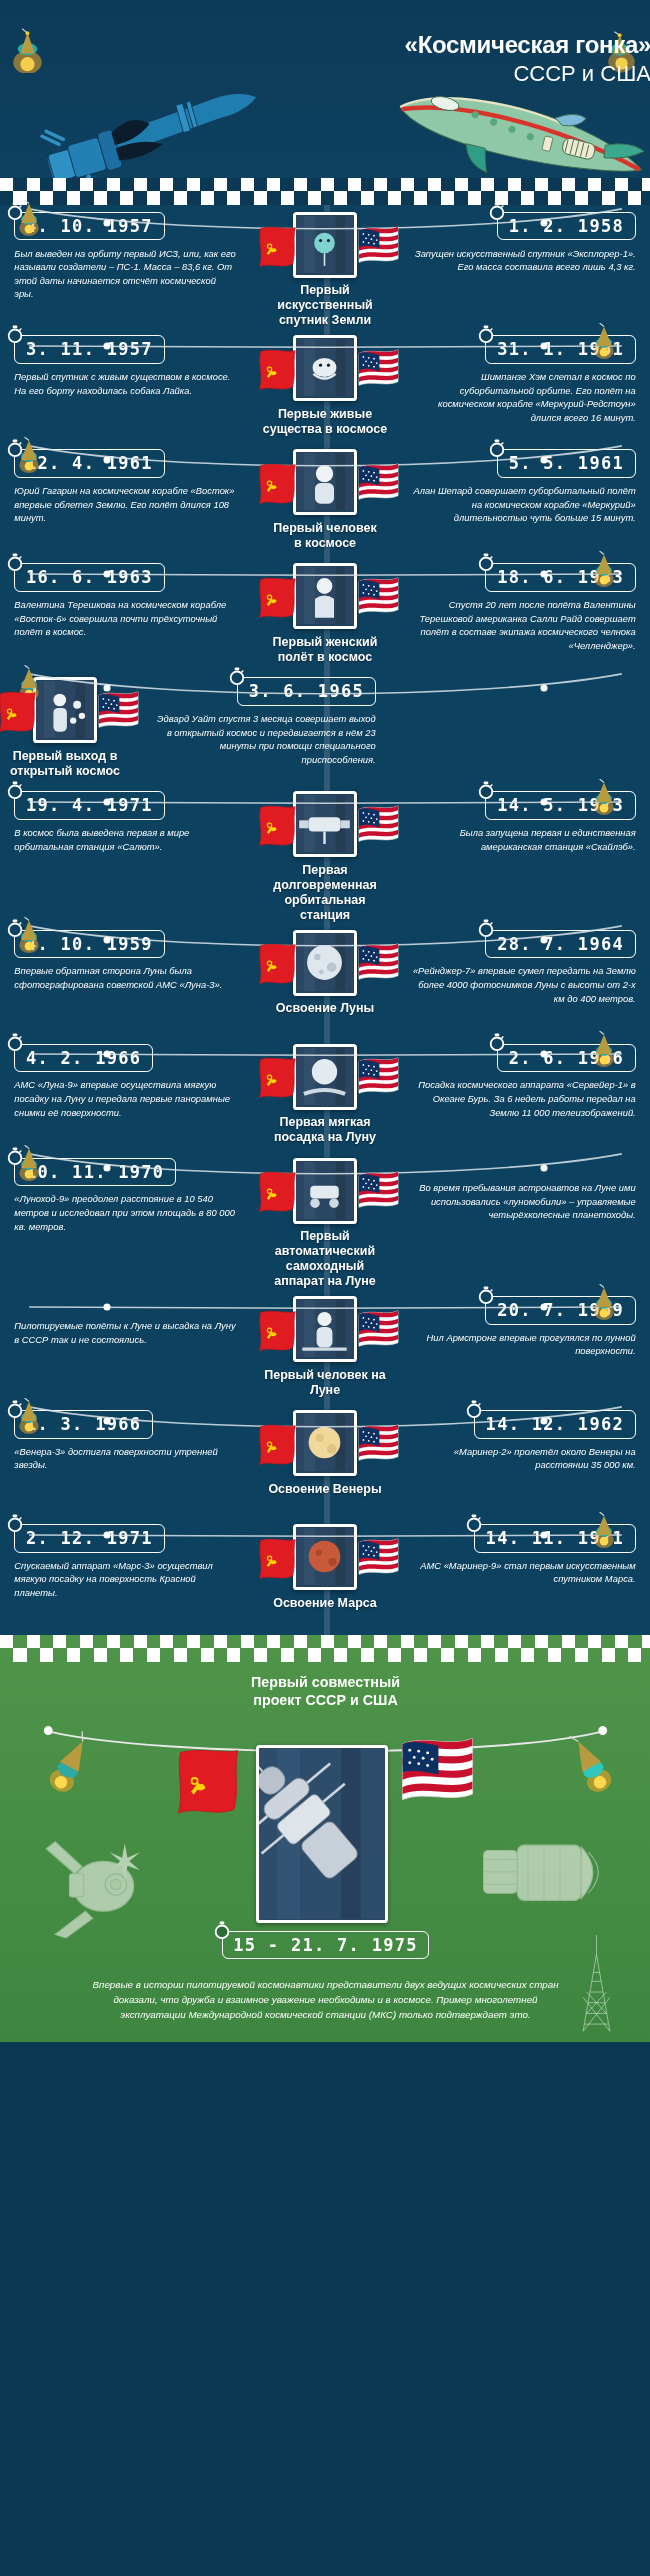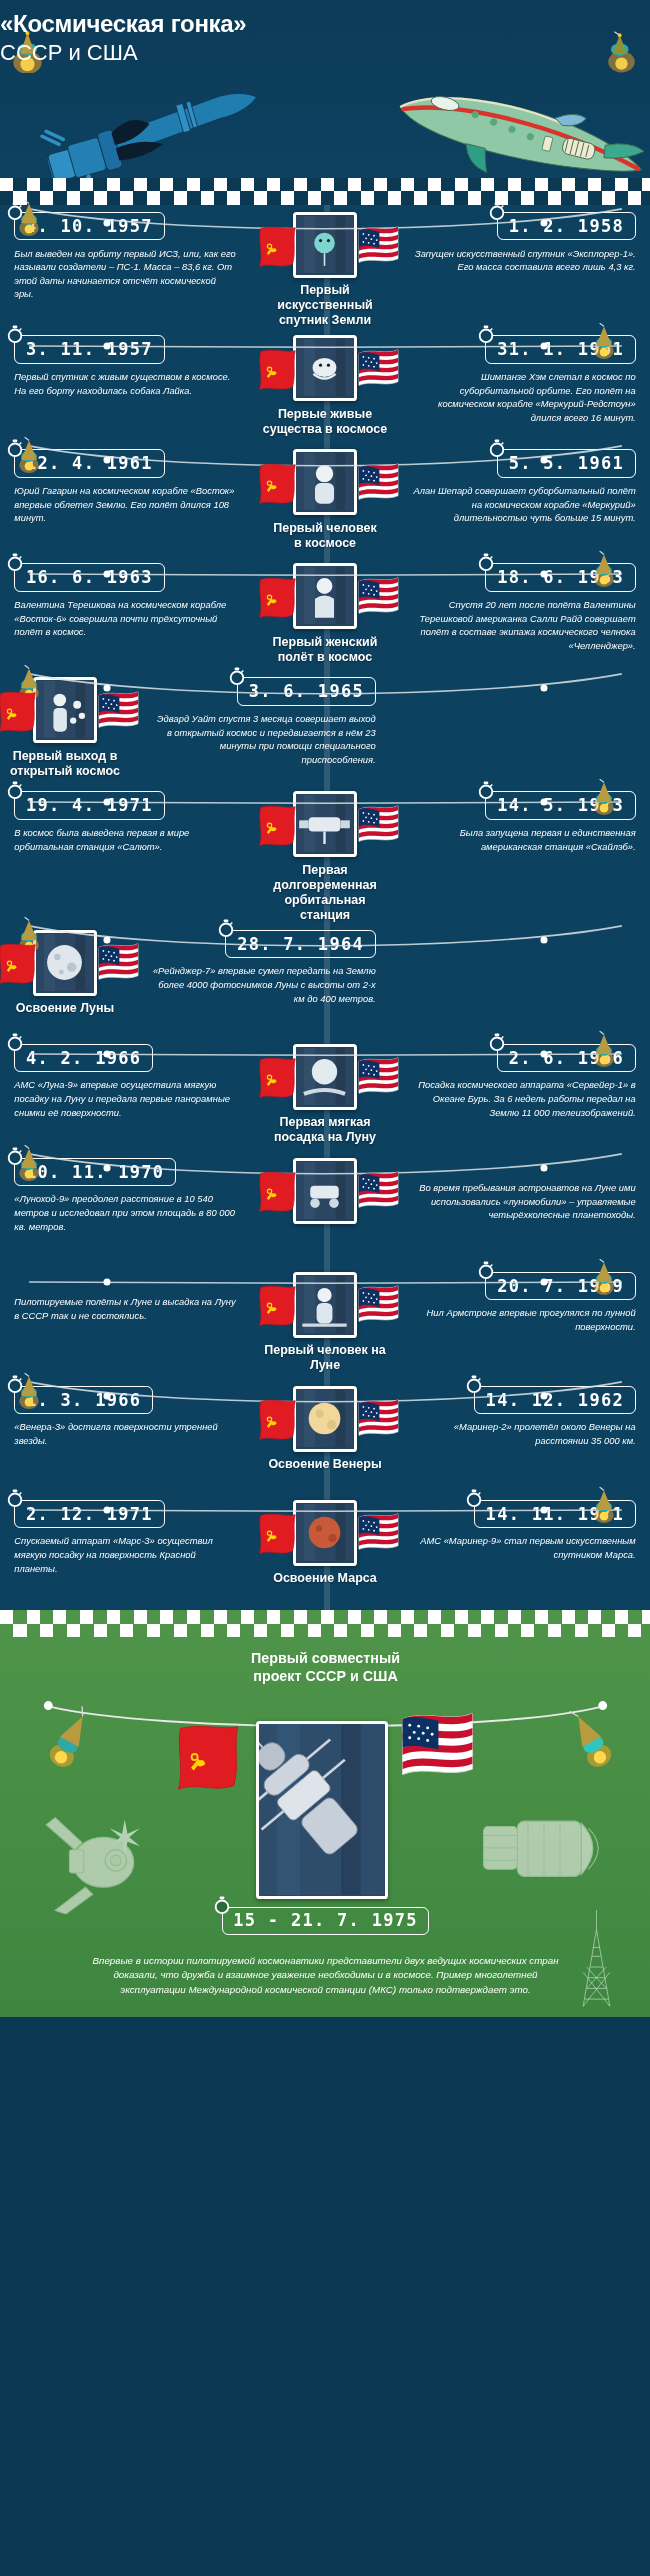--- a/index.html
+++ b/index.html
@@ -11,21 +11,21 @@
   .page { width: 651px; position: relative; overflow: hidden; }
 
   
   .header {
     position: relative;
     height: 178px;
     background: #0d3f5e;
     background: linear-gradient(180deg,#0c3b58 0%, #0d4160 100%);
     overflow: hidden;
   }
-  .title-wrap { padding-top: 10px; text-align: left; position: relative; z-index: 5;}
+  .title-wrap { padding-top: 31px; text-align: right; position: relative; z-index: 5;}
   .title-1 {
     color: #ffffff; font-size: 24px; font-weight: bold; letter-spacing: -0.3px;
   }
   .title-2 { color: #ffffff; font-size: 22px; font-weight: normal; margin-top: 1.8px;}
 
   
   .hdr-rocket-l, .hdr-rocket-r { position: absolute; bottom: -9px; }
   .hdr-rocket-l { left: 9px; }
   .hdr-rocket-r { right: 4.5px; }
 
@@ -804,20 +804,30 @@
     
     <span style="position:absolute;left:12.5px;top:0;">
               <svg width="32" height="37" viewBox="0 0 36 42">
   <ellipse cx="18" cy="32" rx="11" ry="9" fill="#f6a623" opacity=".5"></ellipse>
   <ellipse cx="18" cy="33" rx="5" ry="5" fill="#ffd84d"></ellipse>
   <ellipse cx="18" cy="22" rx="9" ry="6" fill="#2fa9a3"></ellipse>
   <path d="M18 4 L27 26 L9 26 Z" fill="#b99b3f"></path>
   <path d="M18 4 L13 0" stroke="#dcdcdc" stroke-width="1.2"></path>
  </svg>
             </span></div>
+          <div class="side left">
+            <span class="date-chip"><span class="watch">
+  <svg width="18" height="18" viewBox="0 0 20 20">
+    <rect x="7.5" y="0.5" width="5" height="3" rx="1" fill="#fff"></rect>
+    <circle cx="10" cy="12" r="7" fill="#0d4160" stroke="#ffffff" stroke-width="2"></circle>
+    <path d="M14.6 6.4 L17 4" stroke="#ffffff" stroke-width="1.6"></path>
+  </svg>
+              </span><span>4. 10. 1959</span></span>
+            <div class="descr left">Впервые обратная сторона Луны была сфотографирована советской АМС «Луна-3».</div>
+          </div>
           <div class="center">
             <div style="position: relative;">
               <span class="flag-ussr">
  <svg width="41" height="46" viewBox="0 0 46 52">
   <path d="M4 4 C18 0 34 6 43 3 C40 18 44 30 40 44 C26 50 14 42 3 47 C7 32 1 18 4 4 Z" fill="#e01b22" stroke="#c4161c" stroke-width=".8"></path>
   <path d="M11 32 l5 -7 l2 2 l-5 7 Z" fill="#ffd400"></path>
   <path d="M15 28 q6 -4 7 1 q-6 4 -7 -1 Z" fill="#ffd400"></path>
   <circle cx="14" cy="24" r="2.4" fill="none" stroke="#ffd400" stroke-width="1.4"></circle>
  </svg>
               </span>
@@ -1014,20 +1024,21 @@
                 <svg width="57" height="59" viewBox="0 0 72 72">
                   <rect width="72" height="72" fill="#2b4663"></rect>
                   <rect x="10" y="0" width="14" height="72" fill="#34536f" opacity=".7"></rect>
                   <rect x="50" y="0" width="12" height="72" fill="#23394f" opacity=".7"></rect>
                   <rect x="18" y="30" width="36" height="16" rx="5" fill="#e3eaf0"></rect>
                   <circle cx="24" cy="52" r="6" fill="#cfd9e2"></circle>
                   <circle cx="48" cy="52" r="6" fill="#cfd9e2"></circle>
                 </svg>
               </div>
             </div>
+            <div class="cat-title">Первый автоматический<br>самоходный аппарат на Луне</div>
           </div>
           <div class="side right empty-dateless">
             <div class="descr right">Во время пребывания астронавтов на Луне ими использовались «луномобили» – управляемые четырёхколесные планетоходы.</div>
           </div>
         </div>
         <div class="event">
           <div class="wire"><svg width="651" height="46" viewBox="0 0 730 52">
       <path d="M30 26 C180 28 540 28 700 26" stroke="#dbe4e8" stroke-width="1.8" fill="none" opacity=".85"></path>
       <circle cx="118" cy="26" r="4" fill="#fff"></circle>
       <circle cx="612" cy="26" r="4" fill="#fff"></circle>

